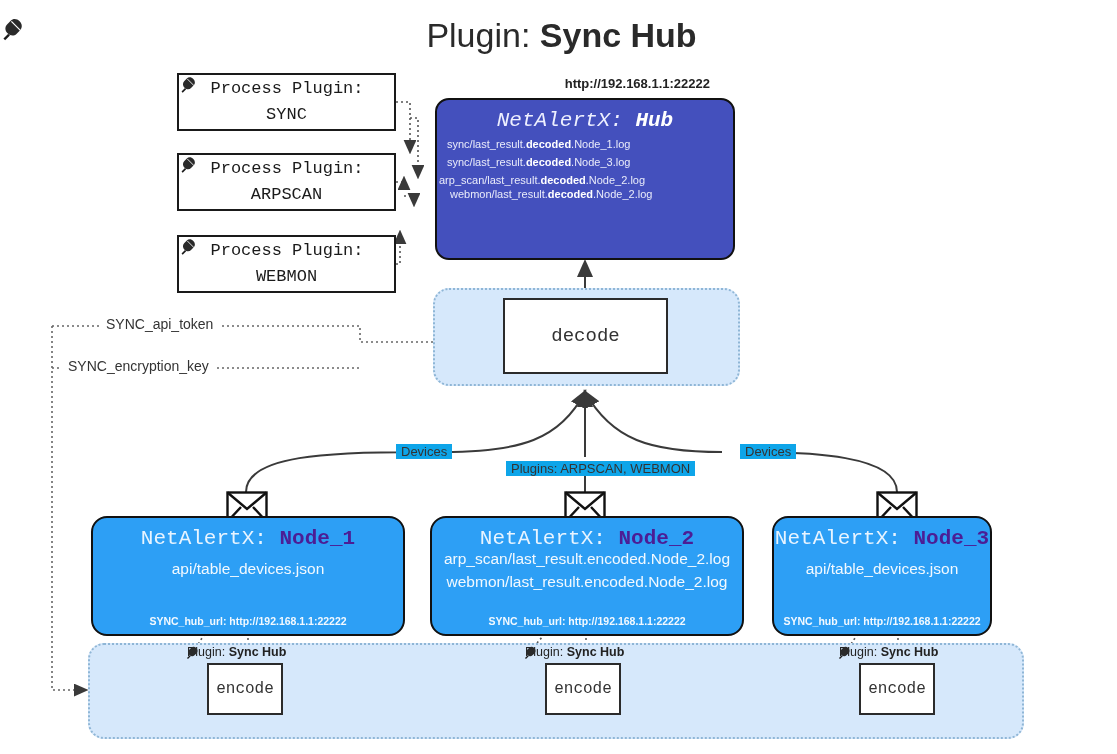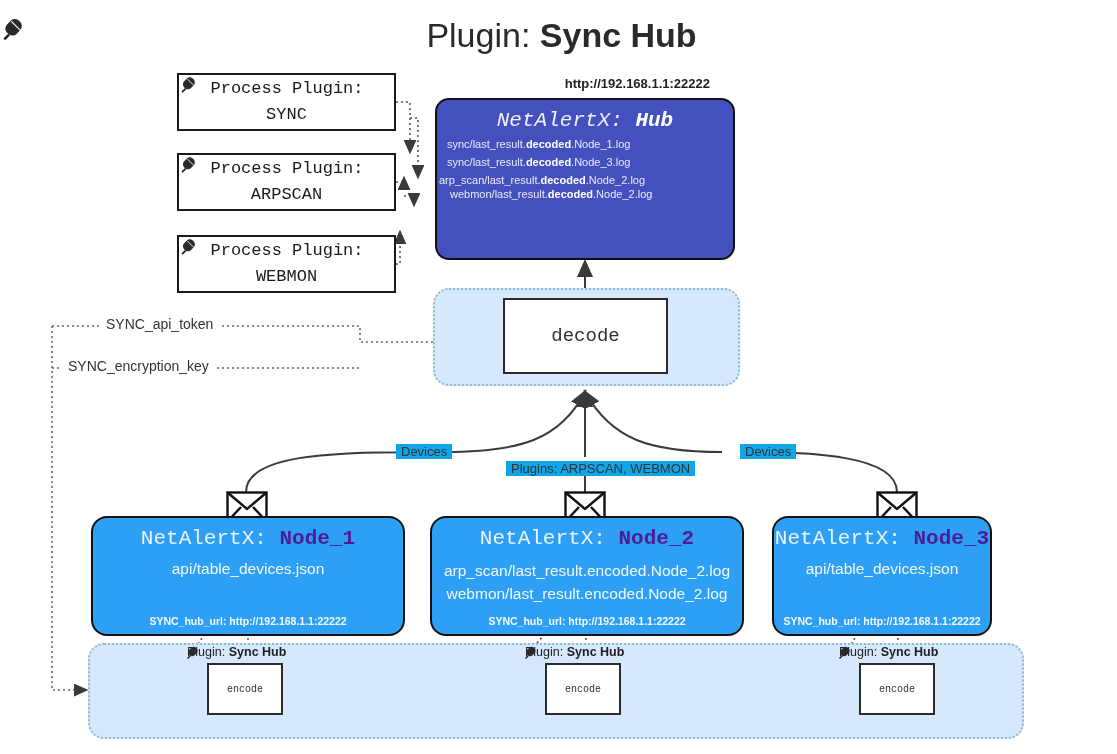--- a/index.html
+++ b/index.html
@@ -28,21 +28,21 @@
   #hub .logline{font-size:11px;color:#e9ebfa;margin-top:6px;white-space:nowrap;}
   #hub .logline b{font-weight:bold;color:#fff;}
   #hub .lr{padding-left:10px;}
   
   .dpanel{background:#d6e8fb;border:2.5px dotted #8fb6d6;border-radius:16px;box-sizing:border-box;}
   
   .wbox{background:#fff;border:2.5px solid #2b2b2b;box-sizing:border-box;
         display:flex;align-items:center;justify-content:center;
         font-family:"Liberation Mono","DejaVu Sans Mono",monospace;color:#333;}
   #decode-box{font-size:19px;}
-  .encode-box{font-size:10px;}
+  .encode-box{font-size:16px;}
   
   .node{background:#2d9ff5;border:2.5px solid #111;border-radius:16px;box-sizing:border-box;
         color:#fff;text-align:center;}
   .node .ntitle{font-family:"Liberation Mono","DejaVu Sans Mono",monospace;font-size:21px;
         margin-top:9px;color:#e8f4ff;}
   .node .ntitle b{font-weight:bold;color:#4c1d95;}
   .node .nline{font-size:15.5px;color:#f2f9ff;margin-top:10px;white-space:nowrap;}
   .node .nfoot{font-size:10.5px;font-weight:bold;color:#f2f9ff;position:absolute;
         left:0;width:100%;bottom:7px;}
   
@@ -224,21 +224,21 @@
   </div>
   <div class="nline">api/table_devices.json</div>
   <div class="nfoot">SYNC_hub_url: http://192.168.1.1:22222</div>
 </div>
 
 <div class="abs node" style="left:430px;top:516px;width:314px;height:120px;">
   <div class="ntitle">
     <span>NetAlertX:</span>
     <b>Node_2</b>
   </div>
-  <div class="nline" style="margin-top:12px;">arp_scan/last_result.encoded.Node_2.log</div>
+  <div class="nline" style="margin-top:0;">arp_scan/last_result.encoded.Node_2.log</div>
   <div class="nline" style="margin-top:5px;">webmon/last_result.encoded.Node_2.log</div>
   <div class="nfoot">SYNC_hub_url: http://192.168.1.1:22222</div>
 </div>
 
 <div class="abs node" style="left:772px;top:516px;width:220px;height:120px;">
   <div class="ntitle">
     <span>NetAlertX:</span>
     <b>Node_3</b>
   </div>
   <div class="nline">api/table_devices.json</div>

